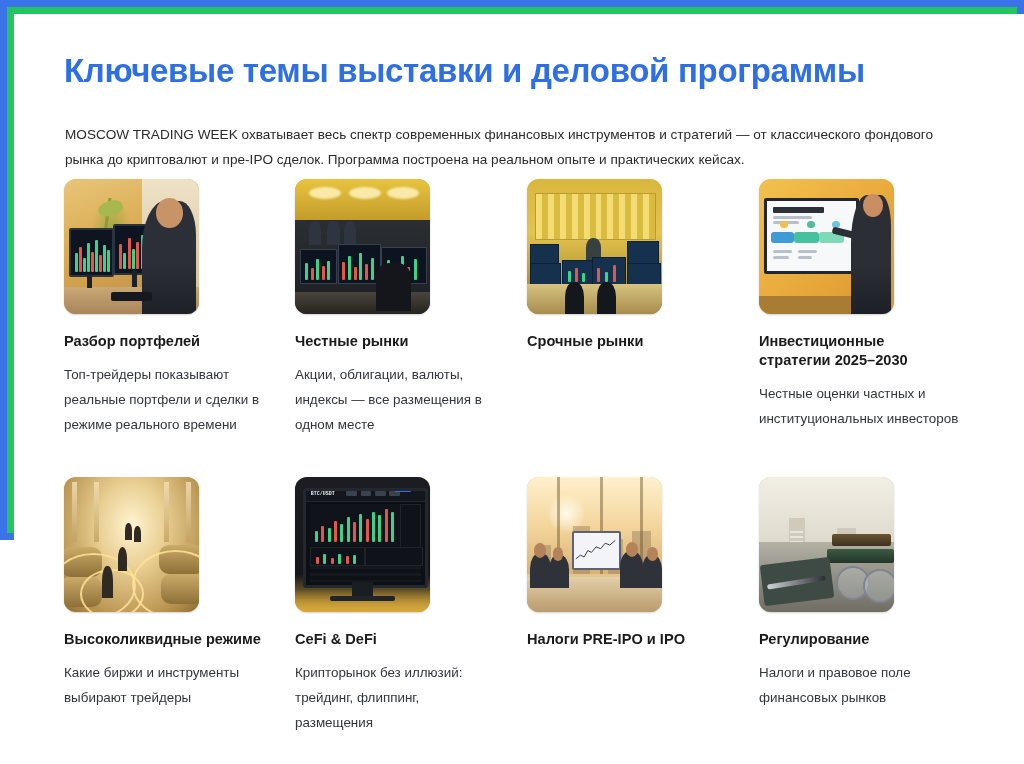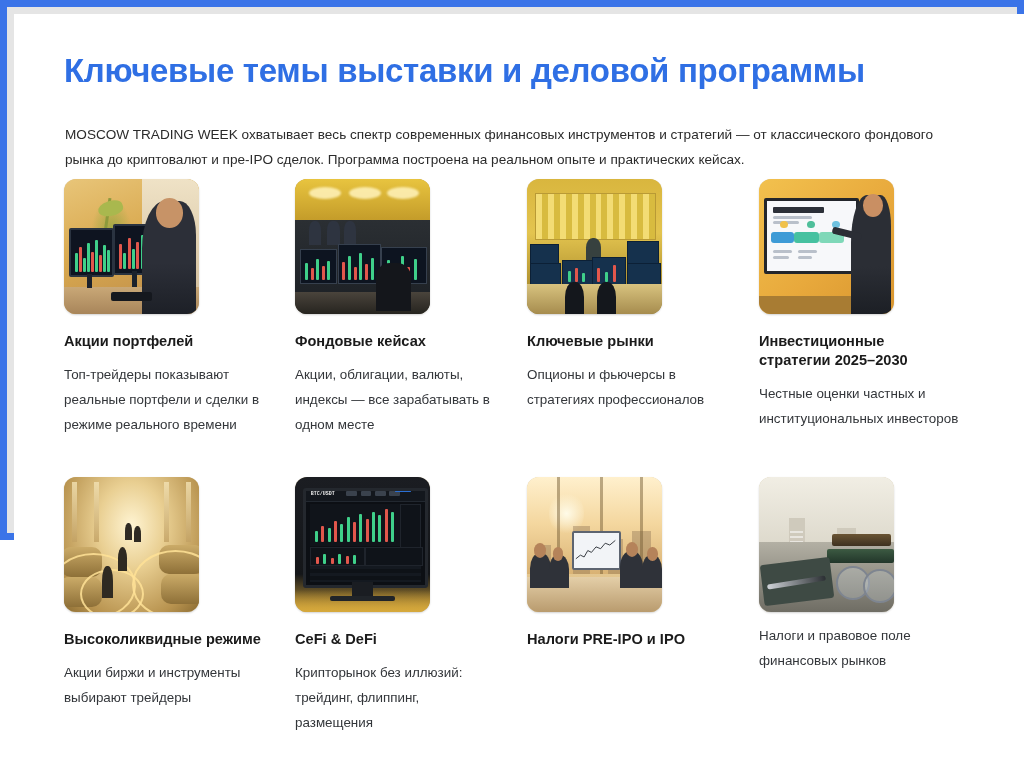--- a/index.html
+++ b/index.html
@@ -14,21 +14,21 @@
     font-family: "Liberation Sans", "DejaVu Sans", sans-serif;
   }
 
   .page-frame {
     position: absolute;
     left: 0; top: 0;
     width: 1024px;
     height: 540px;
     box-sizing: border-box;
     border: 7px solid #3b74e8;
-    background: #e5e5e5;
+    background: #22c55e;
   }
 
   .page-inner {
     position: absolute;
     left: 7px; top: 7px;
     width: 1010px;
     height: 750px;
     background: #ffffff;
   }
 
@@ -251,21 +251,21 @@
               <span class="cndl up" style="left:60%;height:72%"></span>
               <span class="cndl dn" style="left:70%;height:40%"></span>
               <span class="cndl up" style="left:80%;height:62%"></span>
             </div>
             <div class="i1-stand s1"></div>
             <div class="i1-stand s2"></div>
             <div class="i1-person"></div>
             <div class="i1-head"></div>
             <div class="i1-kb"></div>
           </div>
-          <div class="card-title">Акции портфелей</div>
+          <div class="card-title">Разбор портфелей</div>
           <div class="card-desc">Топ-трейдеры показывают реальные портфели и сделки в режиме реального времени</div>
         </div>
 
         <div class="card c1">
           <div class="thumb">
             <div class="ill i2-bg"></div>
             <div class="i2-ceil"></div>
             <div class="i2-lamp l1"></div>
               <div class="i2-lamp l2"></div>
               <div class="i2-lamp l3"></div>
@@ -290,22 +290,22 @@
             <div class="i2-bank" style="left:64%;top:50%;width:32%;height:26%;">
               <span class="cndl up" style="left:10%;height:56%"></span>
               <span class="cndl dn" style="left:26%;height:40%"></span>
               <span class="cndl up" style="left:42%;height:68%"></span>
               <span class="cndl dn" style="left:58%;height:36%"></span>
               <span class="cndl up" style="left:74%;height:60%"></span>
             </div>
             <div class="i2-desk"></div>
             <div class="i2-chair"></div>
           </div>
-          <div class="card-title">Фондовые кейсах</div>
-          <div class="card-desc">Акции, облигации, валюты, индексы — все зарабатывать в одном месте</div>
+          <div class="card-title">Честные рынки</div>
+          <div class="card-desc">Акции, облигации, валюты, индексы — все размещения в одном месте</div>
         </div>
 
         <div class="card c2">
           <div class="thumb">
             <div class="ill i3-bg"></div>
             <div class="i3-blinds"></div>
             <div class="i3-mon" style="left:2%;top:48%;width:20%;height:20%;"></div>
             <div class="i3-mon" style="left:2%;top:62%;width:22%;height:18%;"></div>
             <div class="i3-back-fig"></div>
             <div class="i3-mon" style="left:26%;top:60%;width:22%;height:17%;">
@@ -317,22 +317,21 @@
               <span class="cndl dn" style="left:14%;height:54%"></span>
               <span class="cndl up" style="left:38%;height:40%"></span>
               <span class="cndl dn" style="left:62%;height:66%"></span>
             </div>
             <div class="i3-mon" style="left:74%;top:46%;width:22%;height:20%;"></div>
             <div class="i3-mon" style="left:74%;top:62%;width:24%;height:18%;"></div>
             <div class="i3-desk"></div>
             <div class="i3-front-fig" style="left:28%"></div>
             <div class="i3-front-fig" style="left:52%"></div>
           </div>
-          <div class="card-title">Ключевые рынки</div>
-          <div class="card-desc">Опционы и фьючерсы в стратегиях профессионалов</div>
+          <div class="card-title">Срочные рынки</div>
         </div>
 
         <div class="card c3">
           <div class="thumb">
             <div class="ill i4-bg"></div>
             <div class="i4-table"></div>
             <div class="i4-board">
               <div class="i4-btitle"></div>
               <div class="i4-bline" style="left:6%;top:22%;width:44%"></div>
               <div class="i4-bline" style="left:6%;top:29%;width:30%"></div>
@@ -372,21 +371,21 @@
             <div class="i5-pod" style="left:72%;top:72%;width:34%"></div>
             <div class="i5-swirl" style="left:-10%;top:56%;width:60%;height:46%"></div>
             <div class="i5-swirl" style="left:50%;top:54%;width:62%;height:48%"></div>
             <div class="i5-swirl" style="left:12%;top:68%;width:44%;height:34%"></div>
             <div class="i5-fig" style="left:45%;top:34%;width:5%;height:13%"></div>
             <div class="i5-fig" style="left:52%;top:36%;width:5%;height:12%"></div>
             <div class="i5-fig" style="left:40%;top:52%;width:7%;height:18%"></div>
             <div class="i5-fig" style="left:28%;top:66%;width:8%;height:24%"></div>
           </div>
           <div class="card-title">Высоколиквидные режиме</div>
-          <div class="card-desc">Акции биржи и инструменты выбирают трейдеры</div>
+          <div class="card-desc">Какие биржи и инструменты выбирают трейдеры</div>
         </div>
 
         <div class="card c1">
           <div class="thumb">
             <div class="ill i6-bg"></div>
             <div class="i6-glow"></div>
             <div class="i6-screen">
               <div class="i6-topbar">
                 <span class="i6-tick">BTC/USDT</span>
                 <span class="i6-tag" style="left:34%;width:9%"></span>
@@ -469,20 +468,21 @@
             <div class="i8-b" style="left:58%;width:14%;height:62%"></div>
             <div class="i8-b" style="left:76%;width:18%;height:50%"></div>
             <div class="i8-desk"></div>
             <div class="i8-book" style="right:2%;top:42%;width:44%;height:9%;background:linear-gradient(180deg,#6a5434,#3e3120);"></div>
             <div class="i8-book" style="right:0%;top:53%;width:50%;height:11%;background:linear-gradient(180deg,#3c5a42,#22362a);"></div>
             <div class="i8-note"></div>
             <div class="i8-pen"></div>
             <div class="i8-gl" style="right:18%;bottom:9%;width:22%;height:22%"></div>
             <div class="i8-gl" style="right:-2%;bottom:7%;width:22%;height:22%"></div>
           </div>
+          <div class="card-title">Регулирование</div>
           <div class="card-desc">Налоги и правовое поле финансовых рынков</div>
         </div>
 
       </div>
 
     </div>
   </div>
 </div>
 
 </body></html>

